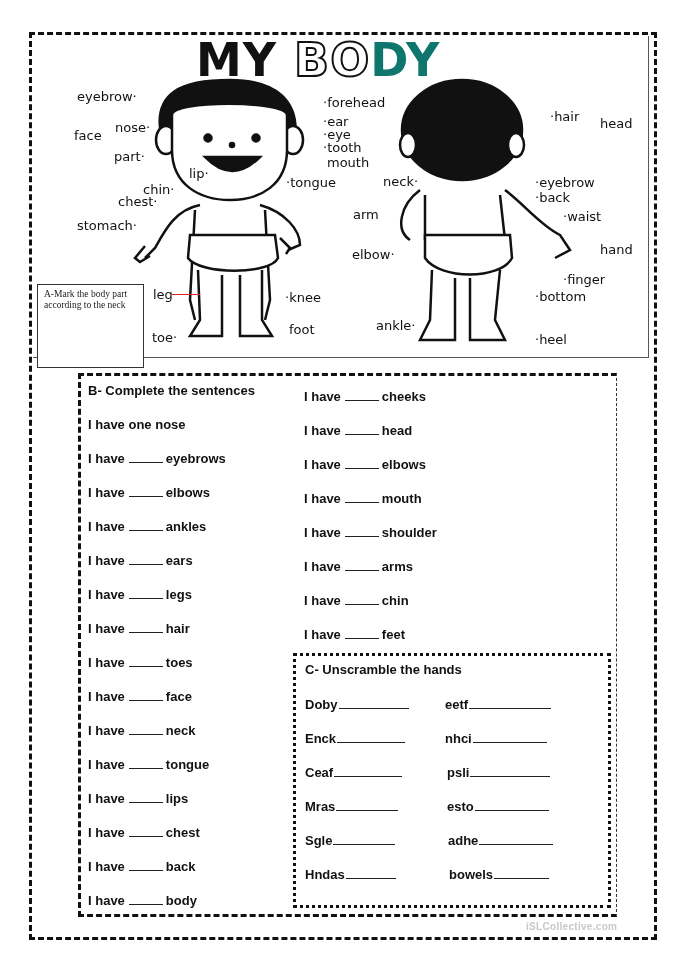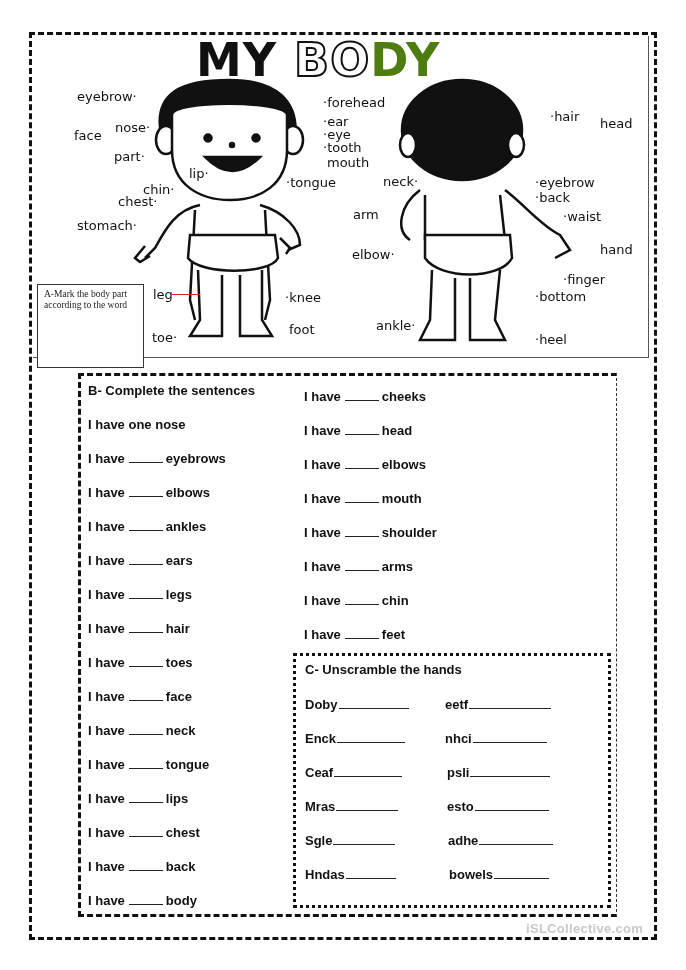--- a/index.html
+++ b/index.html
@@ -13,21 +13,21 @@
   
   .picture { position: absolute; left: 33px; top: 36px; width: 616px; height: 322px;
              border-right: 1.5px solid #555; border-bottom: 1.5px solid #555; box-sizing: border-box; }
 
   .title { position: absolute; left: 196px; top: 38px; width: 330px; height: 44px;
            font-family: "DejaVu Sans", sans-serif; font-weight: bold; font-size: 46px;
            letter-spacing: 1px; line-height: 44px; color: #111; }
   .title .my { color: #111; }
   .title .b { color: #fff; -webkit-text-stroke: 2px #111; }
   .title .o { color: #fff; -webkit-text-stroke: 2px #111; }
-  .title .dy { color: #4d7c0f; }
+  .title .dy { color: #0f766e; }
 
   .label { position: absolute; font-family: "DejaVu Sans", sans-serif; font-size: 13px;
            line-height: 14px; color: #111; white-space: nowrap; }
 
   .instr-box { position: absolute; left: 37px; top: 284px; width: 107px; height: 84px;
                border: 1px solid #333; background: #fff; box-sizing: border-box;
                padding: 4px 6px; font-family: "Liberation Serif", serif; font-size: 9.5px;
                line-height: 11px; color: #222; }
 
   .leg-line { position: absolute; left: 172px; top: 294px; width: 28px; height: 1px; background: #d22; }
@@ -42,21 +42,21 @@
   .sentence { position: absolute; font-weight: bold; font-size: 13px; white-space: nowrap; }
   .blank { display: inline-block; width: 34px; border-bottom: 1px solid #222; margin: 0 3px 0 4px; height: 10px; vertical-align: baseline; }
 
   
   .sec-c { position: absolute; left: 293px; top: 653px; width: 318px; height: 255px;
            border: 3px dotted #111; box-sizing: border-box; background: #fff; }
   .sec-c-title { position: absolute; left: 305px; top: 662px; font-weight: bold; font-size: 13px; }
   .scramble { position: absolute; font-weight: bold; font-size: 13px; white-space: nowrap; }
   .line { display: inline-block; border-bottom: 1px solid #222; height: 10px; margin-left: 1px; vertical-align: baseline; }
 
-  .watermark { position: absolute; left: 526px; top: 921px; font-weight: bold; font-size: 13px;
+  .watermark { position: absolute; left: 526px; top: 921px; font-weight: bold; font-size: 10px;
                color: #c8c8c8; letter-spacing: 0.3px; }
 </style>
 </head>
 <body>
 
 <div class="outer-frame"></div>
 <div class="picture"></div>
 
 <div class="title">
   <span class="my">MY</span>
@@ -139,21 +139,21 @@
   <span class="label" style="left:563px;top:210px">·waist</span>
   <span class="label" style="left:600px;top:243px">hand</span>
   <span class="label" style="left:352px;top:248px">elbow·</span>
   <span class="label" style="left:563px;top:273px">·finger</span>
   <span class="label" style="left:535px;top:290px">·bottom</span>
   <span class="label" style="left:376px;top:319px">ankle·</span>
   <span class="label" style="left:535px;top:333px">·heel</span>
 </div>
 
 <div class="instr-box">
-  <span>A-Mark the body part according to the word</span>
+  <span>A-Mark the body part according to the neck</span>
 </div>
 
 <div class="sec-b"></div>
 <div class="sec-b-title">B- Complete the sentences</div>
 
 <div>
   <div class="sentence" style="left:88px;top:417px"><span>I have one nose</span></div>
   <div class="sentence" style="left:88px;top:451px"><span>I have</span><span class="blank"></span><span>eyebrows</span></div>
   <div class="sentence" style="left:88px;top:485px"><span>I have</span><span class="blank"></span><span>elbows</span></div>
   <div class="sentence" style="left:88px;top:519px"><span>I have</span><span class="blank"></span><span>ankles</span></div>

